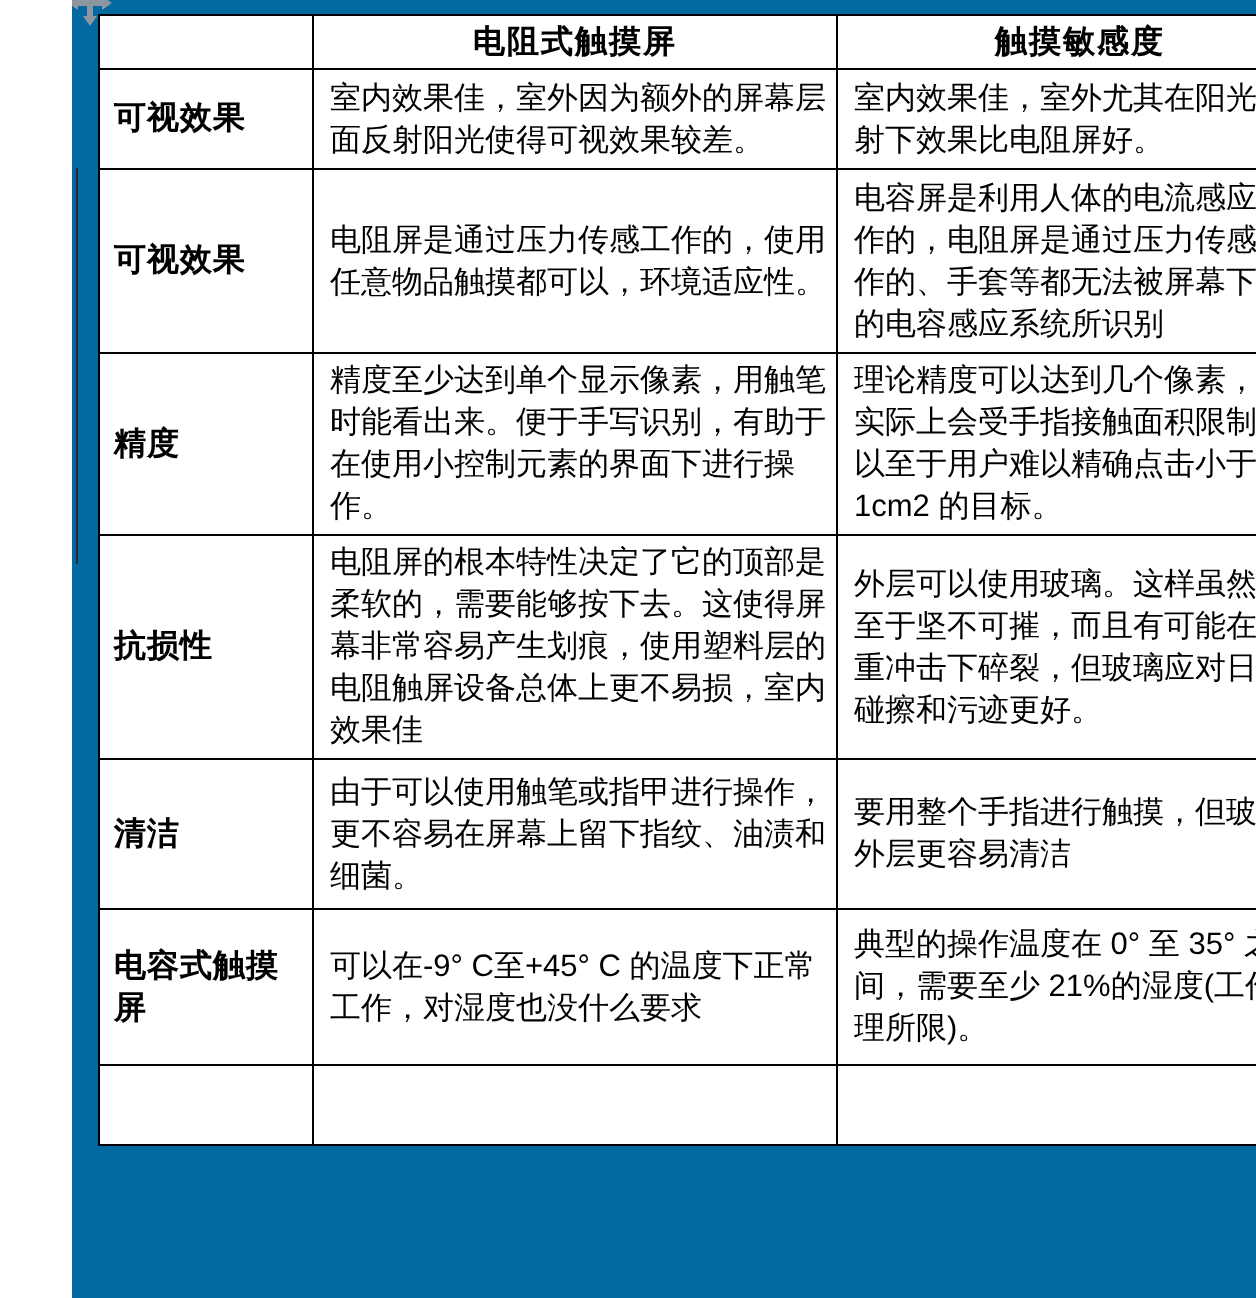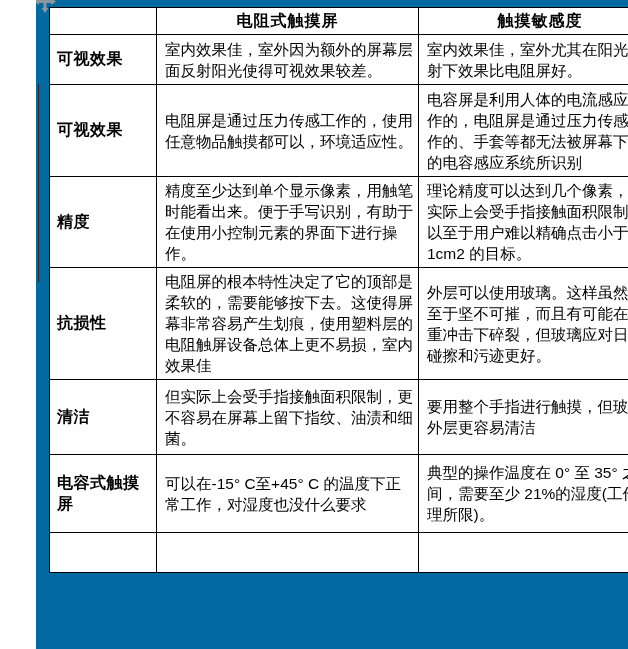--- a/index.html
+++ b/index.html
@@ -96,26 +96,26 @@
       <td class="body">精度至少达到单个显示像素，用触笔时能看出来。便于手写识别，有助于在使用小控制元素的界面下进行操作。</td>
       <td class="body">理论精度可以达到几个像素，但实际上会受手指接触面积限制。以至于用户难以精确点击小于 1cm2 的目标。</td>
     </tr>
     <tr style="height:110px">
       <td class="rowlabel">抗损性</td>
       <td class="body">电阻屏的根本特性决定了它的顶部是柔软的，需要能够按下去。这使得屏幕非常容易产生划痕，使用塑料层的电阻触屏设备总体上更不易损，室内效果佳</td>
       <td class="body"><span>外层可以使用玻璃。这样虽然不至于</span><span class="u">坚不可摧</span><span>，而且有可能在严重冲击下碎裂，但玻璃应对日常碰擦和污迹更好。</span></td>
     </tr>
     <tr style="height:75px">
       <td class="rowlabel">清洁</td>
-      <td class="body">但实际上会受手指接触面积限制，更不容易在屏幕上留下指纹、油渍和细菌。</td>
+      <td class="body">由于可以使用触笔或指甲进行操作，更不容易在屏幕上留下指纹、油渍和细菌。</td>
       <td class="body">要用整个手指进行触摸，但玻璃外层更容易清洁</td>
     </tr>
     <tr style="height:78px">
       <td class="rowlabel">电容式触摸屏</td>
-      <td class="body">可以在-15° C至+45° C 的温度下正常工作，对湿度也没什么要求</td>
+      <td class="body">可以在-9° C至+45° C 的温度下正常工作，对湿度也没什么要求</td>
       <td class="body">典型的操作温度在 0° 至 35° 之间，需要至少 21%的湿度(工作原理所限)。</td>
     </tr>
     <tr style="height:40px">
       <td class="rowlabel"></td>
       <td class="body"></td>
       <td class="body"></td>
     </tr>
   </tbody>
     </table>
 

